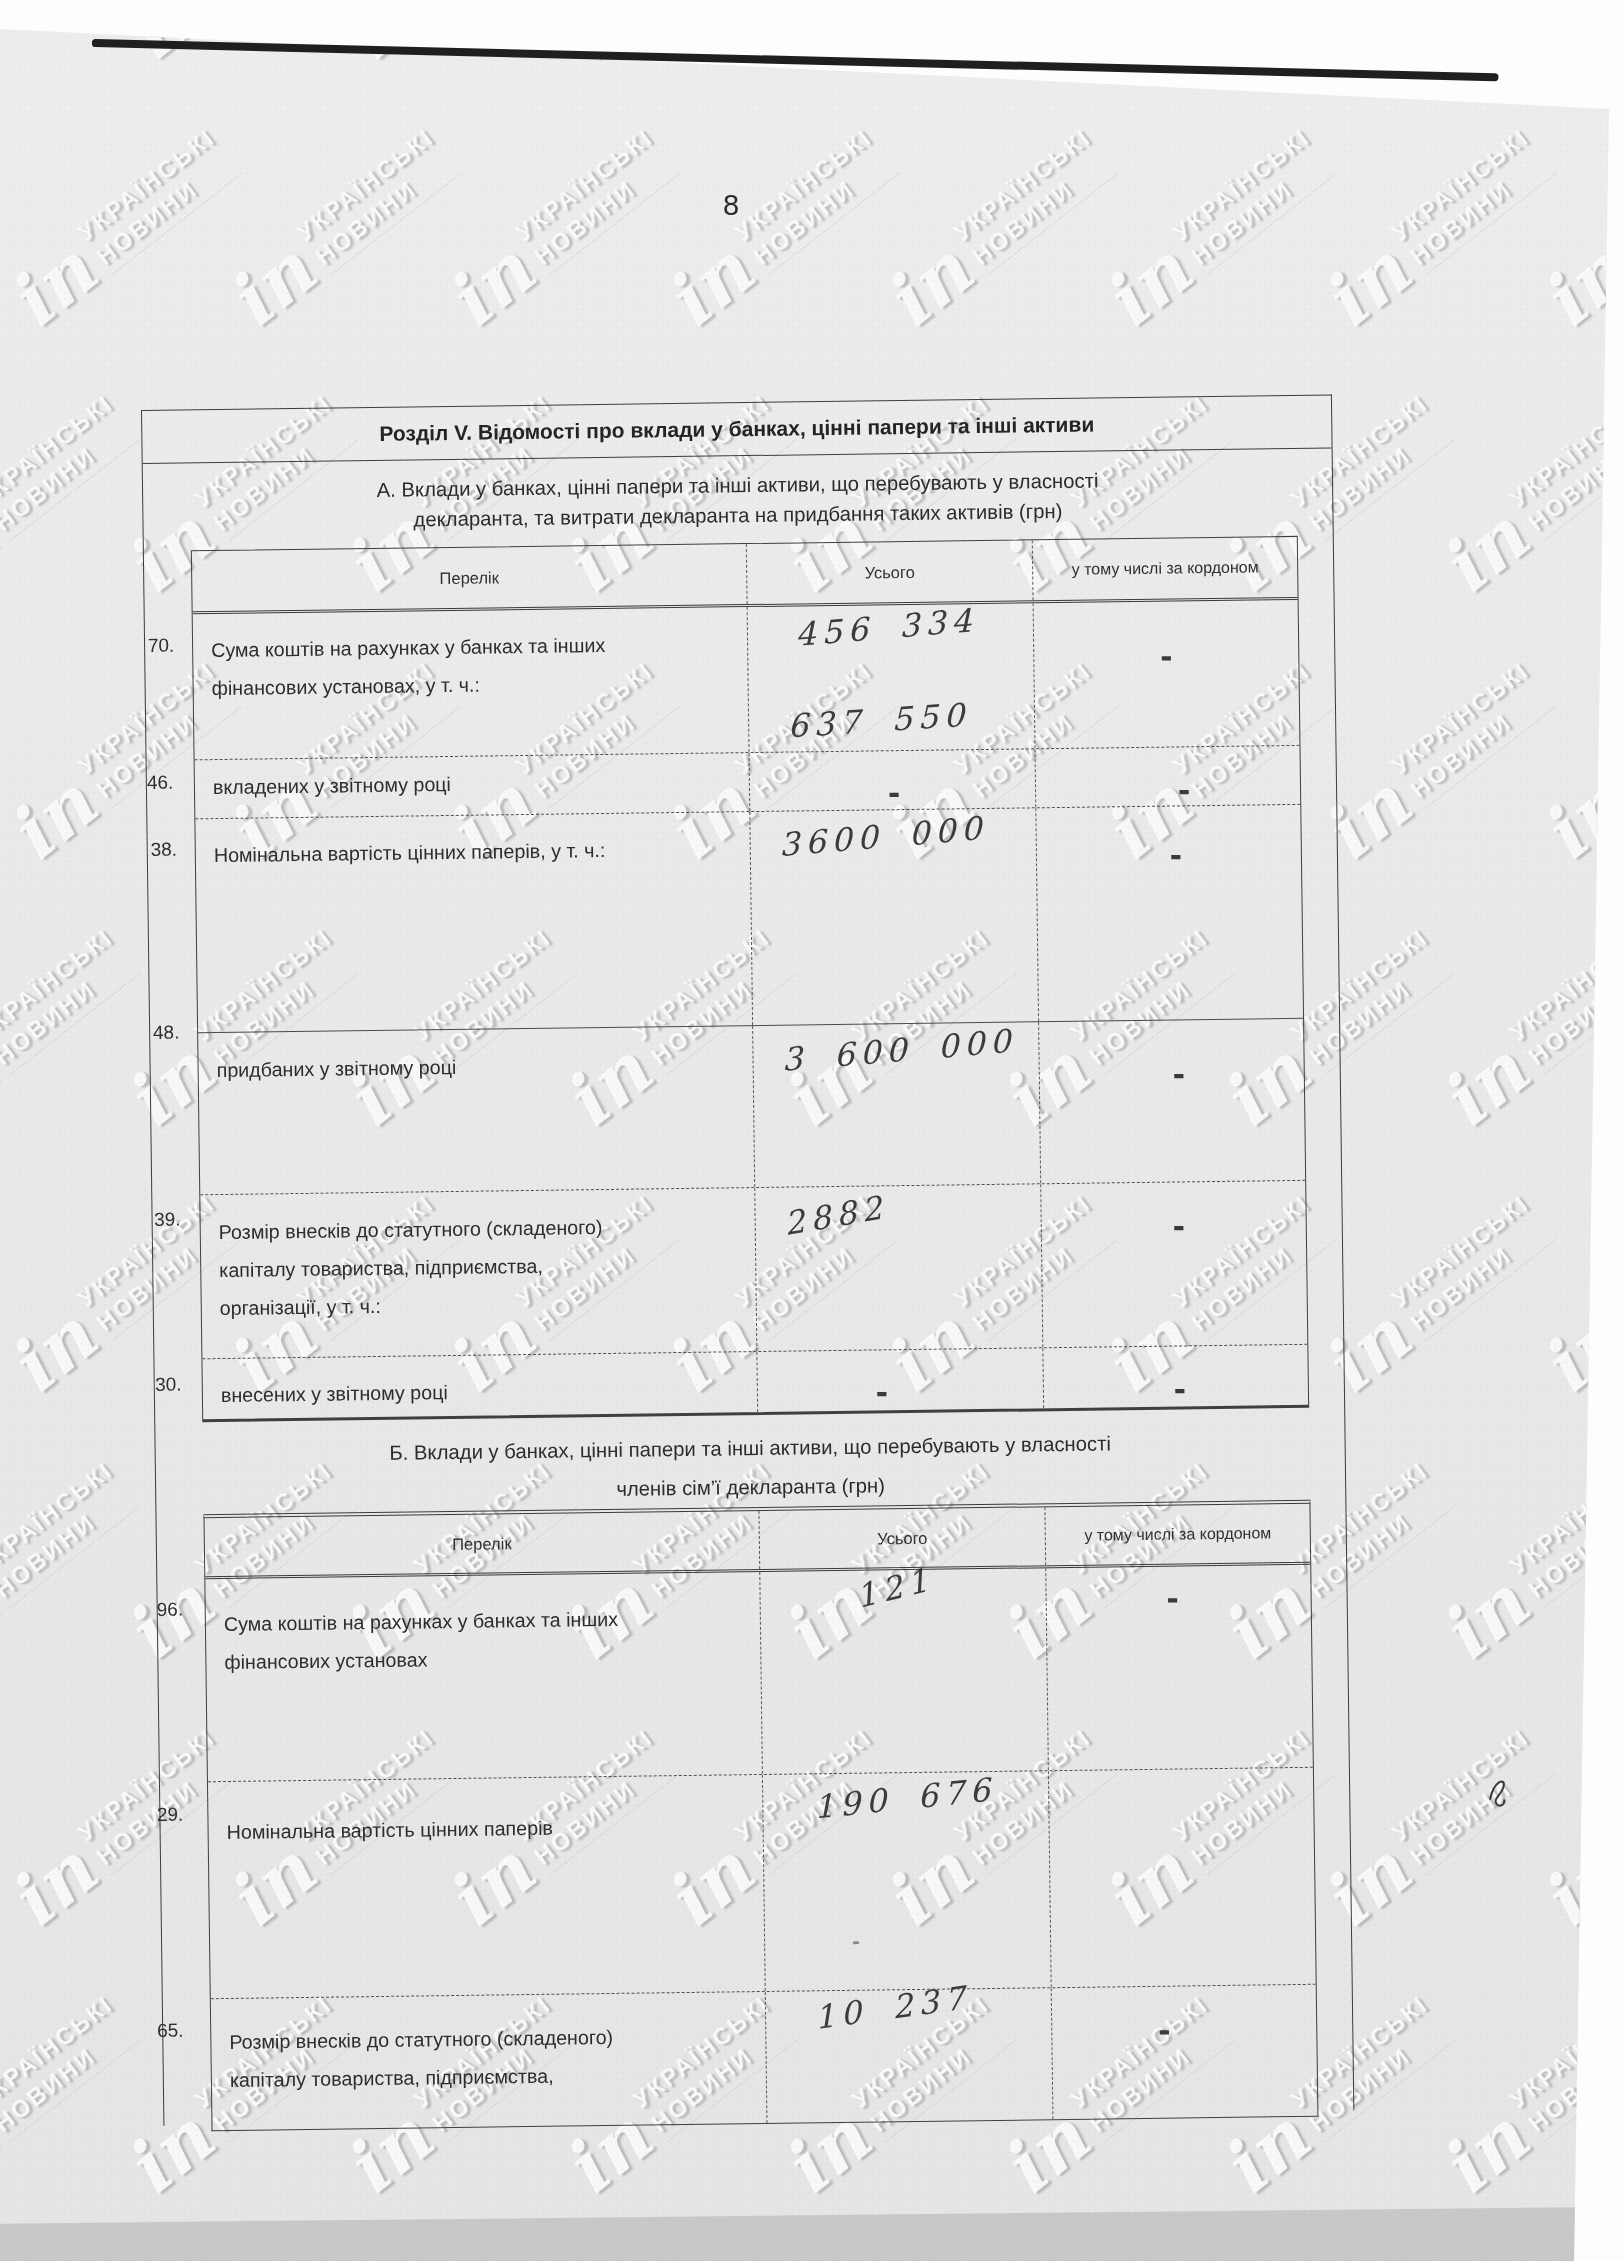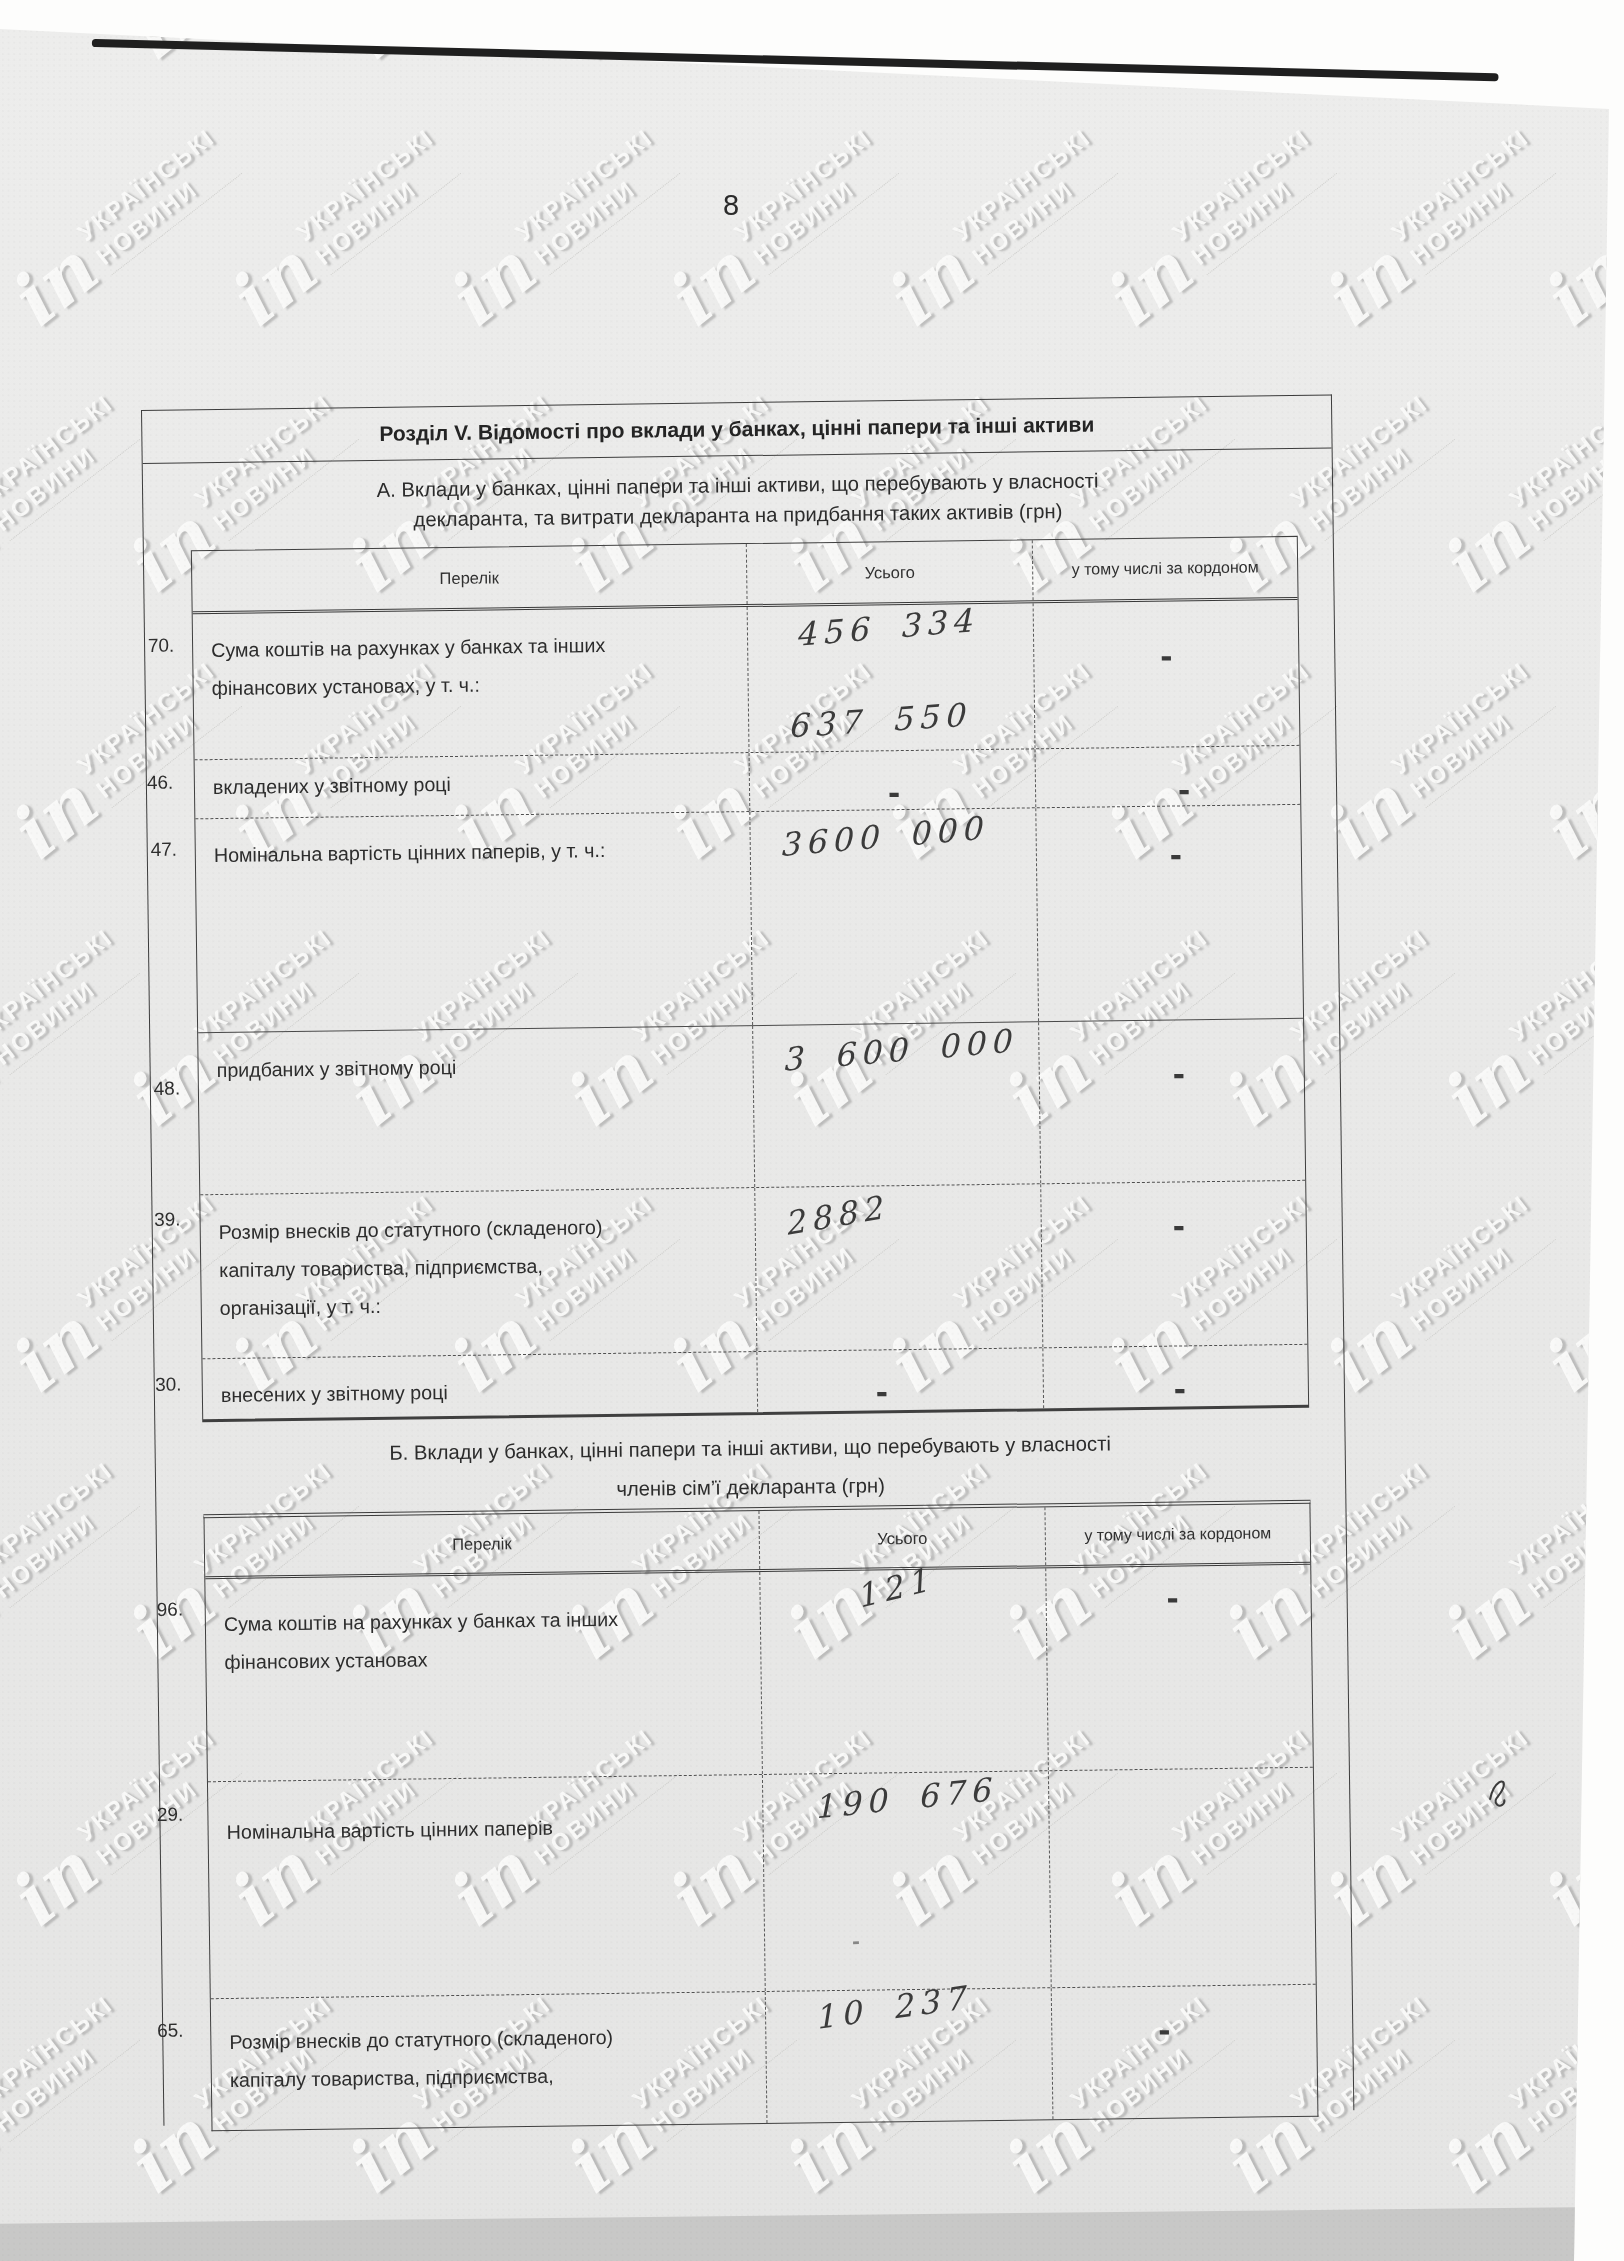--- a/index.html
+++ b/index.html
@@ -507,22 +507,22 @@
               <span class="label">Розмір внесків до статутного (складеного)
 капіталу товариства, підприємства,</span>
             </div>
           <div class="td"></div>
           <div class="td"></div>
         </div>
       </div>
 
       <div class="rownum" style="left:3.8px;top:225px">70.</div>
       <div class="rownum" style="left:1px;top:362px">46.</div>
-      <div class="rownum" style="left:3.8px;top:429px">47.</div>
-      <div class="rownum" style="left:3.8px;top:668px">48.</div>
+      <div class="rownum" style="left:3.8px;top:429px">38.</div>
+      <div class="rownum" style="left:3.8px;top:612px">48.</div>
       <div class="rownum" style="left:2.5px;top:799px">39.</div>
       <div class="rownum" style="left:1.3px;top:964px">30.</div>
       <div class="rownum" style="left:0px;top:1189px">96.</div>
       <div class="rownum" style="left:-2.5px;top:1394px">29.</div>
       <div class="rownum" style="left:-5.1px;top:1610px">65.</div>
 
       <div class="hw" style="left:654px;top:208px;transform:rotate(-4deg) skewX(-6deg)">456 334</div>
       <div class="hw" style="left:645px;top:301px;transform:rotate(-3deg) skewX(-6deg)">637 550</div>
       <div class="hw" style="left:635px;top:417px;transform:rotate(-4deg) skewX(-6deg)">3600 000</div>
       <div class="hw" style="left:635px;top:631px;transform:rotate(-4deg) skewX(-6deg)">3 600 000</div>

